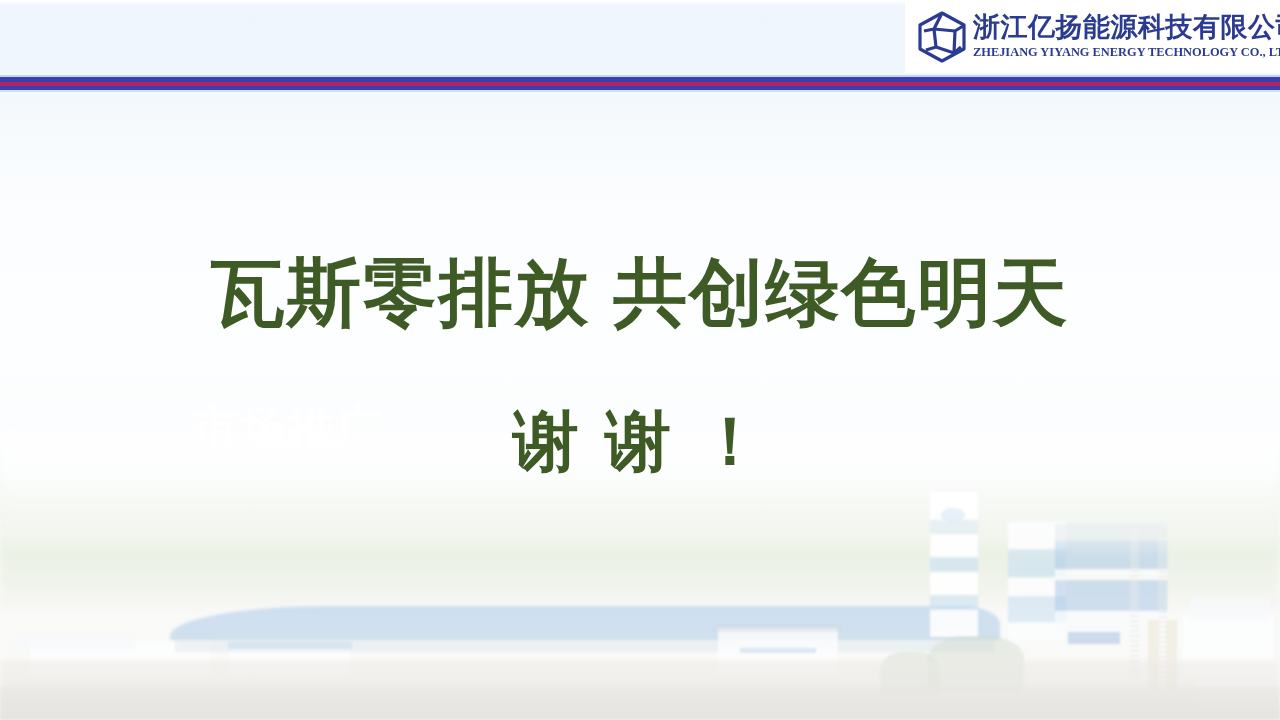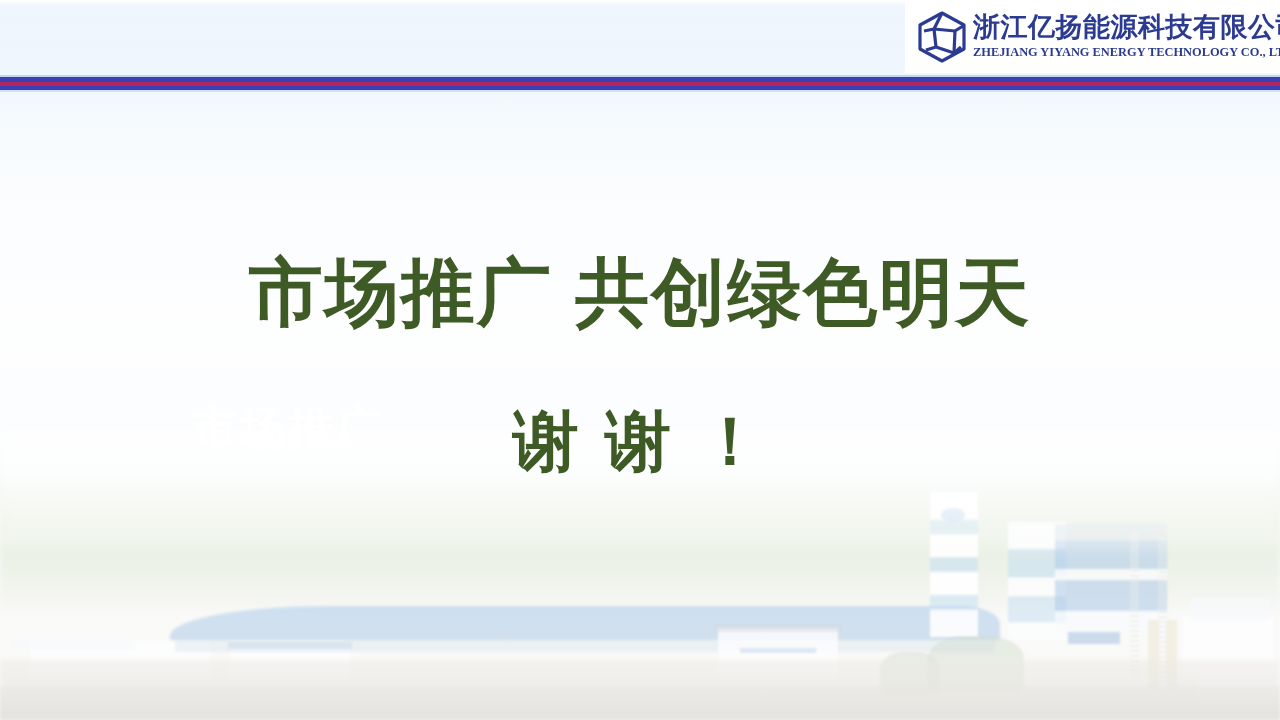--- a/index.html
+++ b/index.html
@@ -334,21 +334,21 @@
     <div class="ground"></div>
     <div class="bld" style="left:0; top:686px; width:1280px; height:34px;
          background:linear-gradient(to bottom, rgba(205,200,190,0.5), rgba(185,180,172,0.65));"></div>
 
     <div class="haze"></div>
     <div class="veil"></div>
   </div>
 
   <div class="watermark">市场推广</div>
 
-  <div class="headline">市场推广  共创绿色明天</div>
+  <div class="headline">瓦斯零排放  共创绿色明天</div>
 
   <div class="thanks">谢  谢 ！</div>
 
   <div class="rule">
     <div class="rule-hair"></div>
     <div class="rule-blue1"></div>
     <div class="rule-red"></div>
     <div class="rule-blue2"></div>
     <div class="rule-fade"></div>
   </div>

